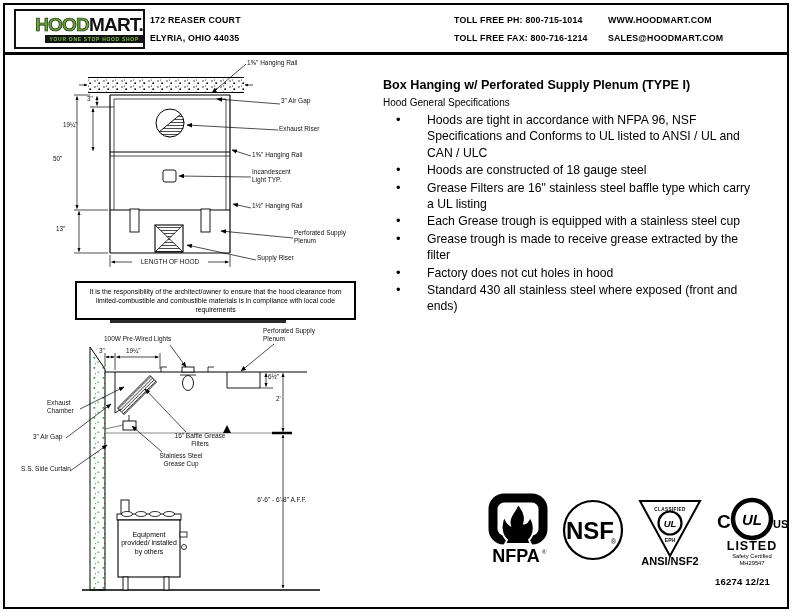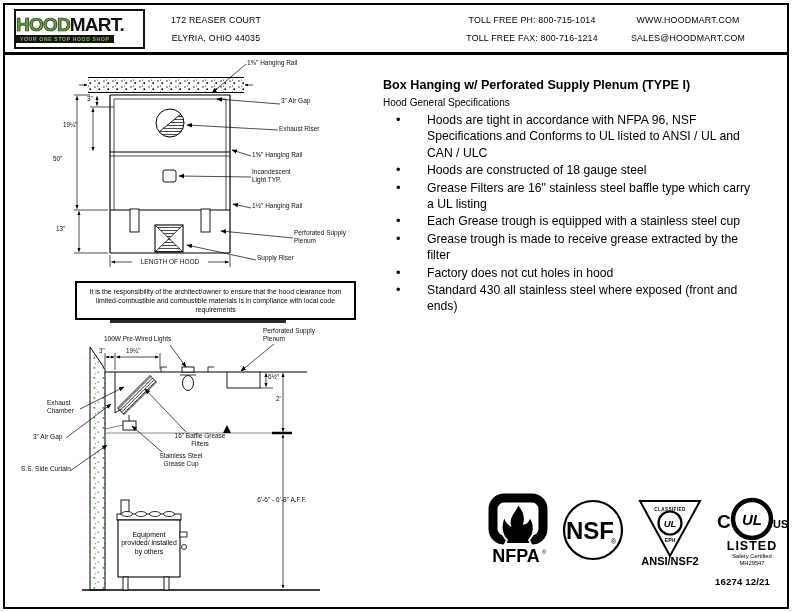--- a/index.html
+++ b/index.html
@@ -1,27 +1,27 @@
 <!DOCTYPE html>
 <html><head>
 <meta charset="utf-8">
 <style>
   *{box-sizing:border-box;margin:0;padding:0;}
   html,body{background:#e8e8e8;font-family:"Liberation Sans", sans-serif;}
   .page{position:relative;width:792px;height:612px;background:#fff;overflow:hidden;color:#000;}
   .page-border{position:absolute;left:3px;top:3px;right:3px;bottom:3px;border:2px solid #000;}
   
   .logo-box{position:absolute;left:14px;top:9px;width:131px;height:40px;border:2px solid #111;
-            display:flex;flex-direction:column;align-items:flex-start;justify-content:center;background:#fff;}
+            display:flex;flex-direction:column;align-items:flex-end;justify-content:center;background:#fff;}
   .logo-line{font-weight:bold;font-size:19px;letter-spacing:-0.8px;line-height:19px;white-space:nowrap;}
   .logo-hood{color:#61a82f;-webkit-text-stroke:0.7px #222;}
   .logo-mart{color:#111;}
   .logo-tag{background:#141414;color:#7dc242;font-size:5px;font-weight:bold;letter-spacing:0.7px;
             padding:1px 4px;line-height:6px;white-space:nowrap;margin-top:1px;}
-  .hcol{position:absolute;top:12px;font-size:8.8px;line-height:17.5px;text-align:center;letter-spacing:0.2px;}
+  .hcol{position:absolute;top:12px;font-size:8.8px;line-height:17.5px;text-align:left;letter-spacing:0.2px;font-weight:bold;}
   .hrule{position:absolute;left:5px;top:52px;width:782px;height:2.5px;background:#000;}
   
   .specs{position:absolute;left:383px;top:77px;width:402px;}
   .specs-title{font-size:12.6px;font-weight:bold;line-height:17px;}
   .specs-sub{font-size:10px;line-height:17px;}
   .specs ul{list-style:none;margin-top:1px;}
   .specs li{position:relative;padding-left:44px;padding-right:26px;font-size:12.2px;line-height:16.4px;margin-bottom:1px;}
   .specs li::before{content:"\2022";position:absolute;left:13px;top:0;font-size:13px;}
   
   .plan{position:absolute;left:30px;top:55px;width:340px;height:228px;}

